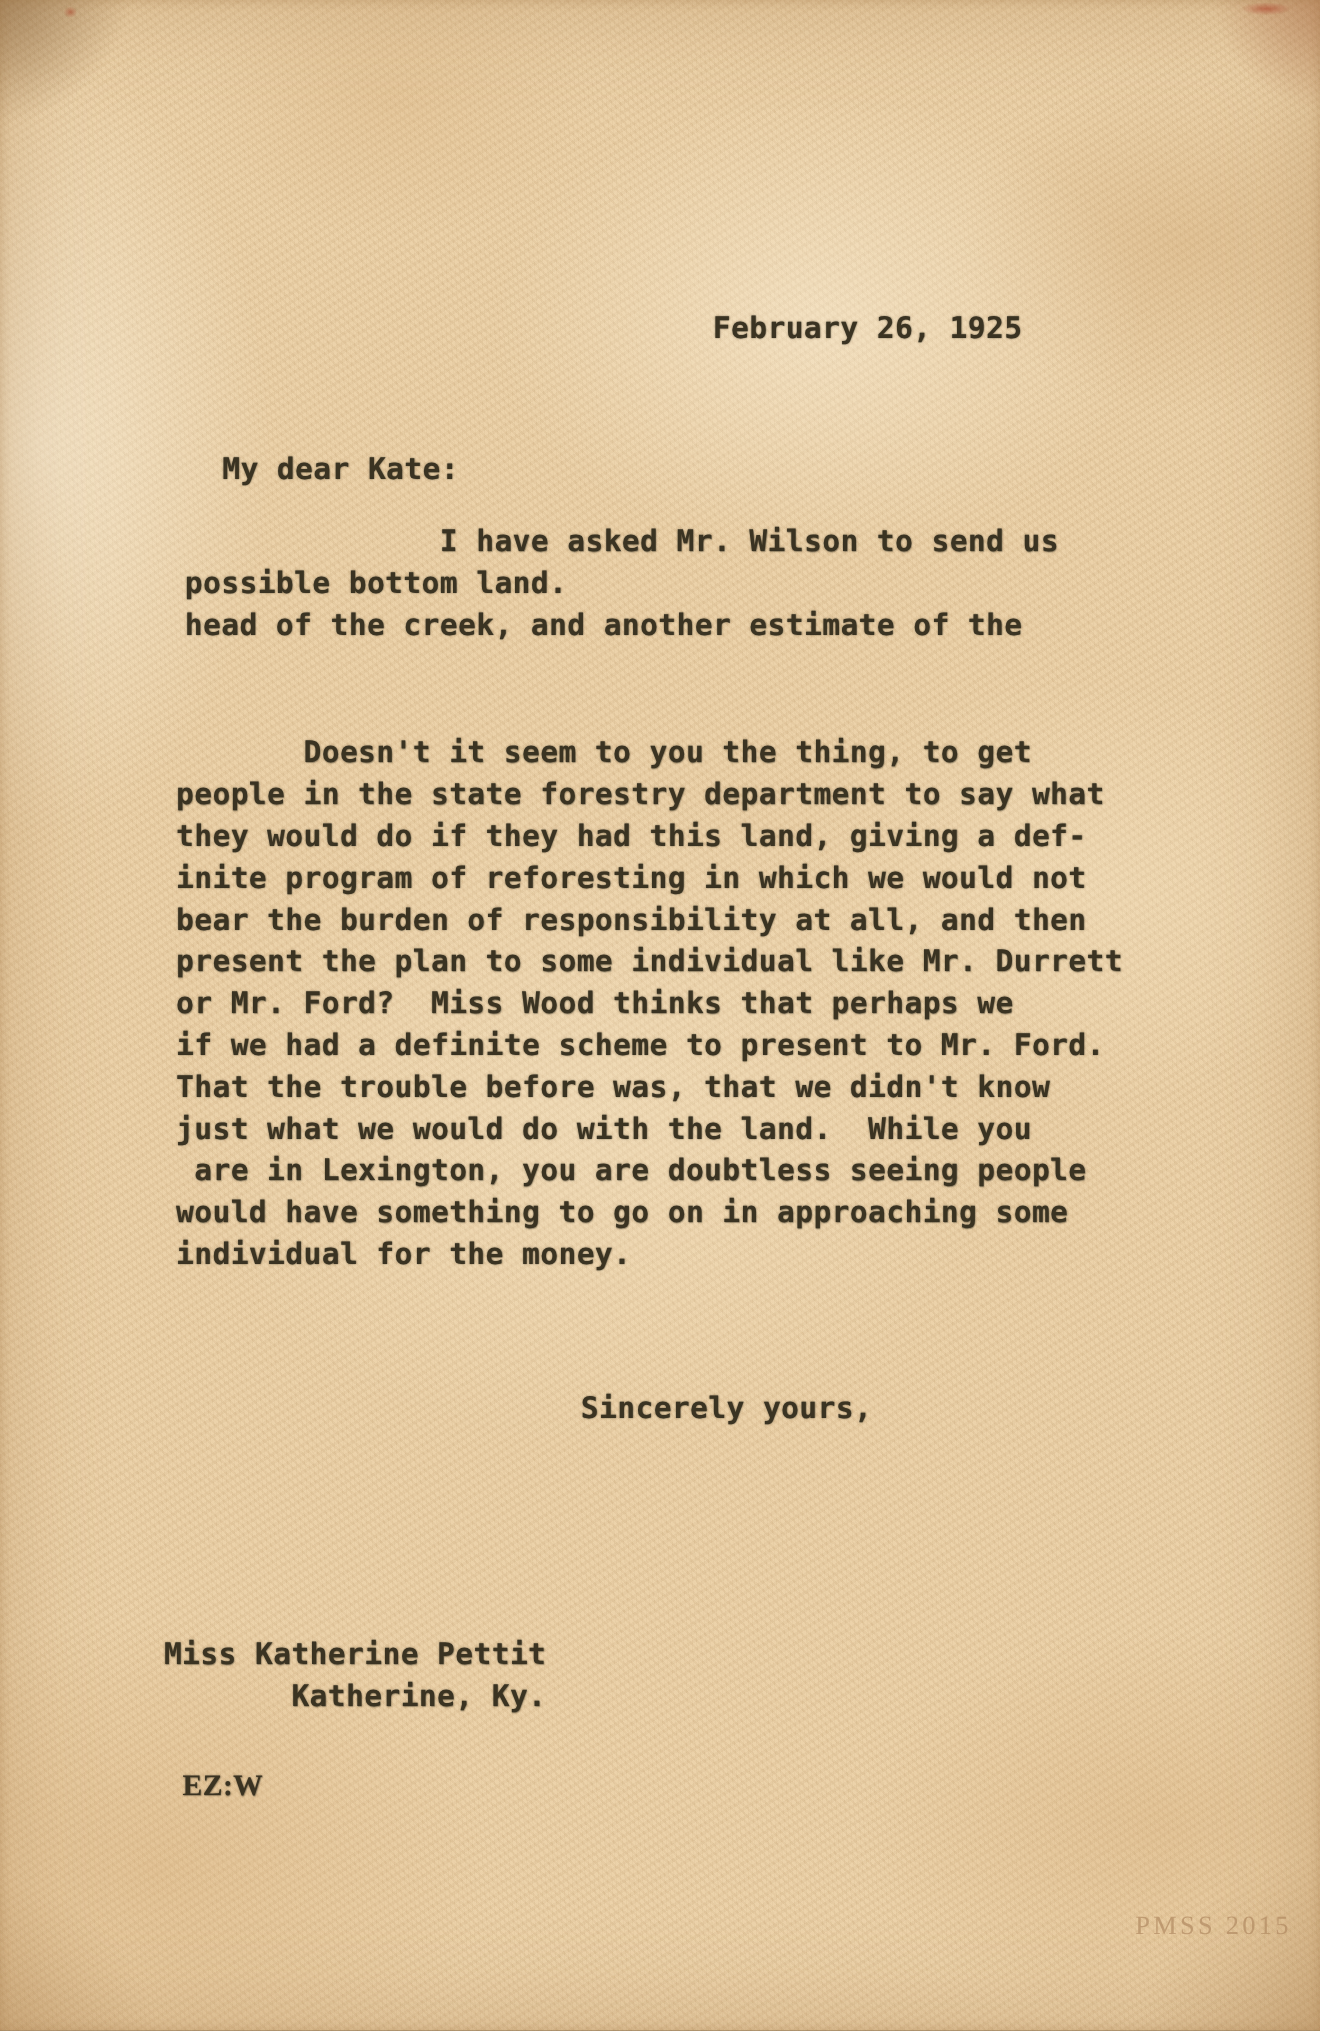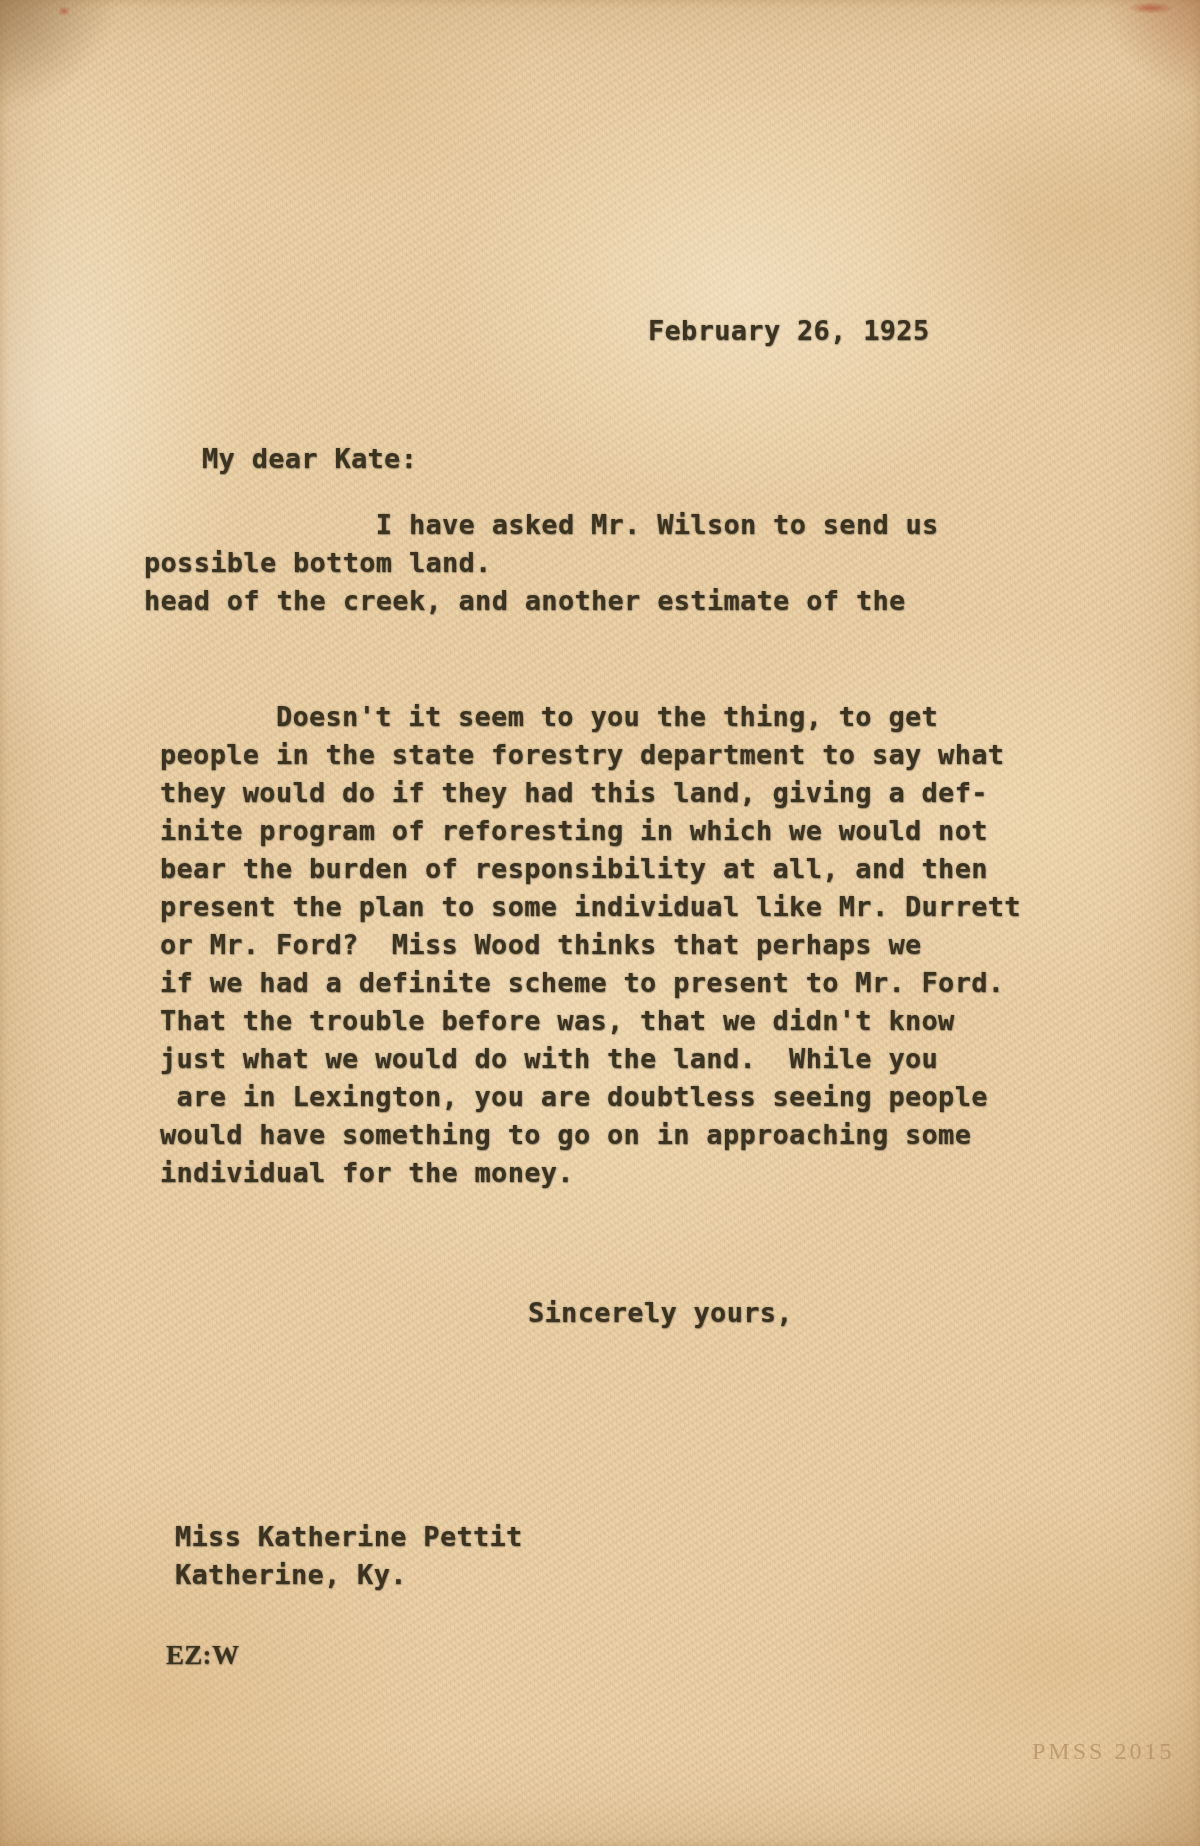--- a/index.html
+++ b/index.html
@@ -36,29 +36,28 @@
     font-family: "DejaVu Sans Mono", "Liberation Mono", monospace;
   }
   .ink {
     position: absolute;
     color: #3a3322;
     font-weight: 700;
     font-size: 27px;
     line-height: 38px;
     letter-spacing: 0.3px;
     text-shadow: 0 0 2px rgba(58,51,34,0.55), 0.5px 0.5px 1px rgba(58,51,34,0.35);
-    margin-top: 32px;
   }
   .line { white-space: pre; }
   .date-line   { top: 280px;  left: 648px; }
   .salutation  { top: 408px;  left: 178px; padding-left: 24px; }
-  .para-1      { top: 474px;  left: 144px; }
+  .para-1      { top: 474px;  left: 168px; }
   .para-2      { top: 666px;  left: 160px; }
   .closing     { top: 1262px; left: 528px; }
-  .recipient   { top: 1486px; left: 175px; }
+  .recipient   { top: 1486px; left: 149px; text-align: right; }
   .initials    { top: 1604px; left: 166px; font-family: Liberation Serif, serif; }
   .watermark {
     position: absolute;
     top: 1738px; left: 1032px;
     font-family: "Liberation Serif", "DejaVu Serif", serif;
     font-size: 24px;
     letter-spacing: 3px;
     color: rgba(178,138,98,0.72);
   }
   

